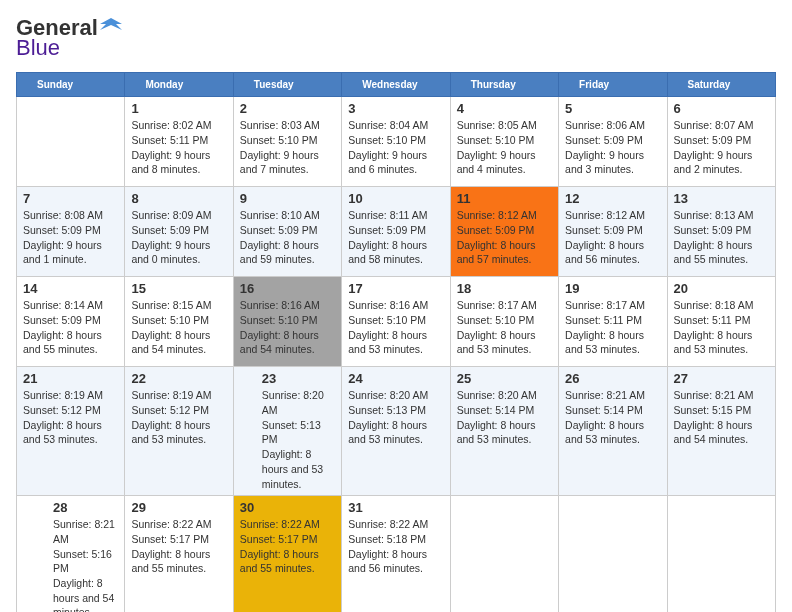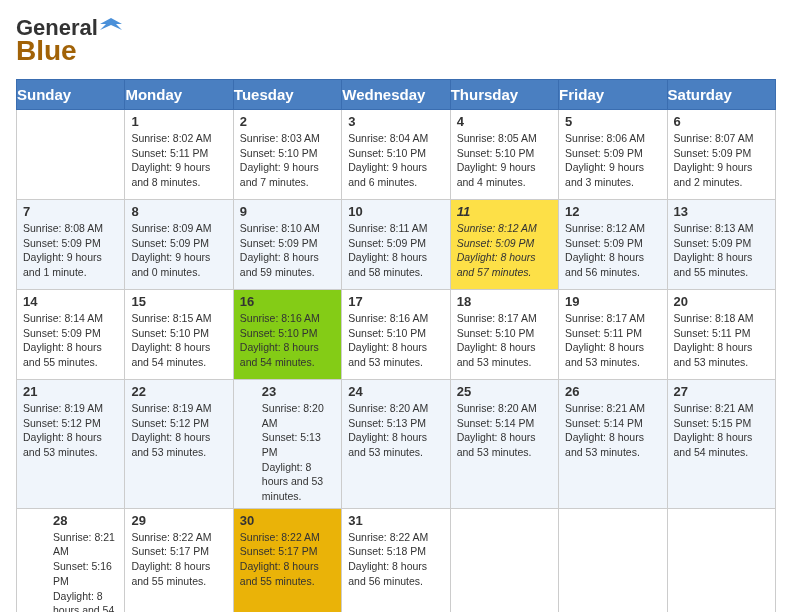--- a/index.html
+++ b/index.html
@@ -36,22 +36,22 @@
     }
     .calendar {
       width: 100%;
       border-collapse: collapse;
       border: 1px solid #ccc;
     }
     .calendar th {
       background-color: #4a7fc1;
       color: white;
       text-align: left;
-      padding: 6px 0;
-      font-size: 15px;
+      padding: 6px 20px;
+      font-size: 10px;
       border: 1px solid #3a6db0;
     }
     .calendar td {
       vertical-align: top;
       border: 1px solid #ccc;
       padding: 4px 6px;
       width: 107px;
       height: 90px;
       font-size: 10.5px;
       color: #333;
@@ -86,21 +86,21 @@
 <body>
 
 <div class="header-section">
   <div class="logo">
     <div class="logo-row">
       <span style="font-size:22px;font-weight:bold;color:#333;">General</span>
       <svg width="22" height="22" viewBox="0 0 22 22" style="margin-left:2px;margin-top:-2px;">
         <polygon points="11,2 22,8 16,8 22,14 11,9 0,14 6,8 0,8" fill="#4a90d9"></polygon>
       </svg>
     </div>
-    <span style="font-size:28px;font-weight:bold;color:#a16207;margin-top:-4px;">Blue</span>
+    <span style="font-size:22px;font-weight:normal;color:#4c1d95;margin-top:-4px;">Blue</span>
   </div>
   <div class="title-section">
     <div class="month-year"></div>
     <div class="location"></div>
   </div>
 </div>
 
 <table class="calendar">
   <thead>
     <tr>
@@ -151,21 +151,21 @@
           <div class="day-info">Sunrise: 8:09 AM<br>Sunset: 5:09 PM<br>Daylight: 9 hours and 0 minutes.</div>
         </td>
         <td style="background-color: rgb(240, 245, 251);">
           <span class="day-num">9</span>
           <div class="day-info">Sunrise: 8:10 AM<br>Sunset: 5:09 PM<br>Daylight: 8 hours and 59 minutes.</div>
         </td>
         <td style="background-color: rgb(240, 245, 251);">
           <span class="day-num">10</span>
           <div class="day-info">Sunrise: 8:11 AM<br>Sunset: 5:09 PM<br>Daylight: 8 hours and 58 minutes.</div>
         </td>
-        <td style="background-color: #fde047; font-style: italic;">
+        <td style="background-color: #f97316;">
           <span class="day-num">11</span>
           <div class="day-info">Sunrise: 8:12 AM<br>Sunset: 5:09 PM<br>Daylight: 8 hours and 57 minutes.</div>
         </td>
         <td style="background-color: rgb(240, 245, 251);">
           <span class="day-num">12</span>
           <div class="day-info">Sunrise: 8:12 AM<br>Sunset: 5:09 PM<br>Daylight: 8 hours and 56 minutes.</div>
         </td>
         <td style="background-color: rgb(240, 245, 251);">
           <span class="day-num">13</span>
           <div class="day-info">Sunrise: 8:13 AM<br>Sunset: 5:09 PM<br>Daylight: 8 hours and 55 minutes.</div>
@@ -173,21 +173,21 @@
       </tr>
       <tr>
         <td style="background-color: rgb(255, 255, 255);">
           <span class="day-num">14</span>
           <div class="day-info">Sunrise: 8:14 AM<br>Sunset: 5:09 PM<br>Daylight: 8 hours and 55 minutes.</div>
         </td>
         <td style="background-color: rgb(255, 255, 255);">
           <span class="day-num">15</span>
           <div class="day-info">Sunrise: 8:15 AM<br>Sunset: 5:10 PM<br>Daylight: 8 hours and 54 minutes.</div>
         </td>
-        <td style="background-color: #84cc16;">
+        <td style="background-color: #a3a3a3;">
           <span class="day-num">16</span>
           <div class="day-info">Sunrise: 8:16 AM<br>Sunset: 5:10 PM<br>Daylight: 8 hours and 54 minutes.</div>
         </td>
         <td style="background-color: rgb(255, 255, 255); margin-left: 12px;">
           <span class="day-num">17</span>
           <div class="day-info">Sunrise: 8:16 AM<br>Sunset: 5:10 PM<br>Daylight: 8 hours and 53 minutes.</div>
         </td>
         <td style="background-color: rgb(255, 255, 255);">
           <span class="day-num">18</span>
           <div class="day-info">Sunrise: 8:17 AM<br>Sunset: 5:10 PM<br>Daylight: 8 hours and 53 minutes.</div>

